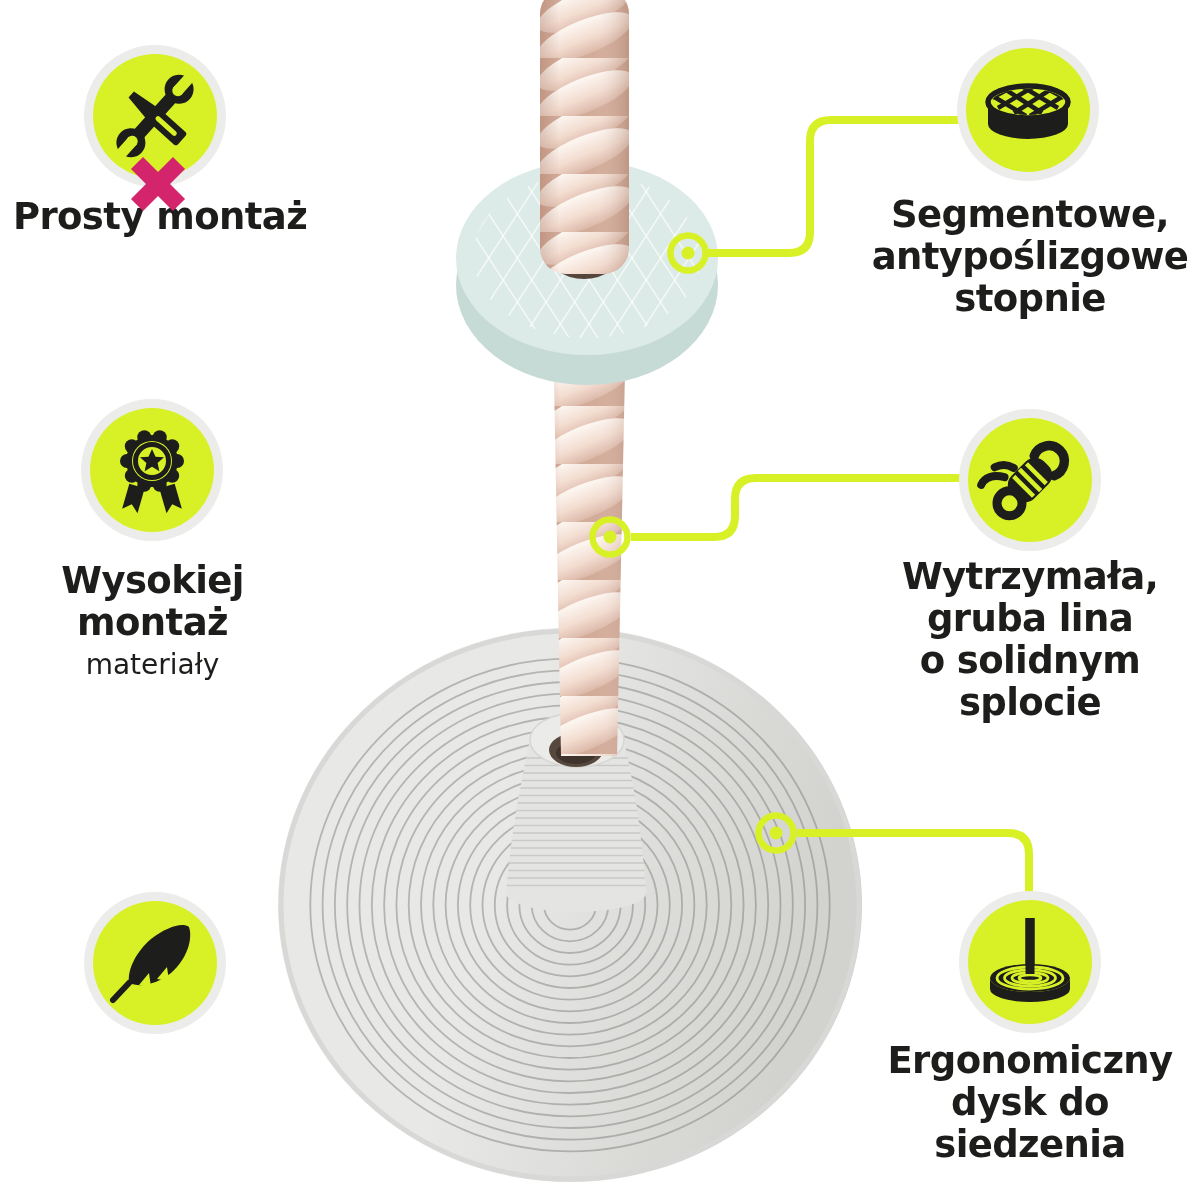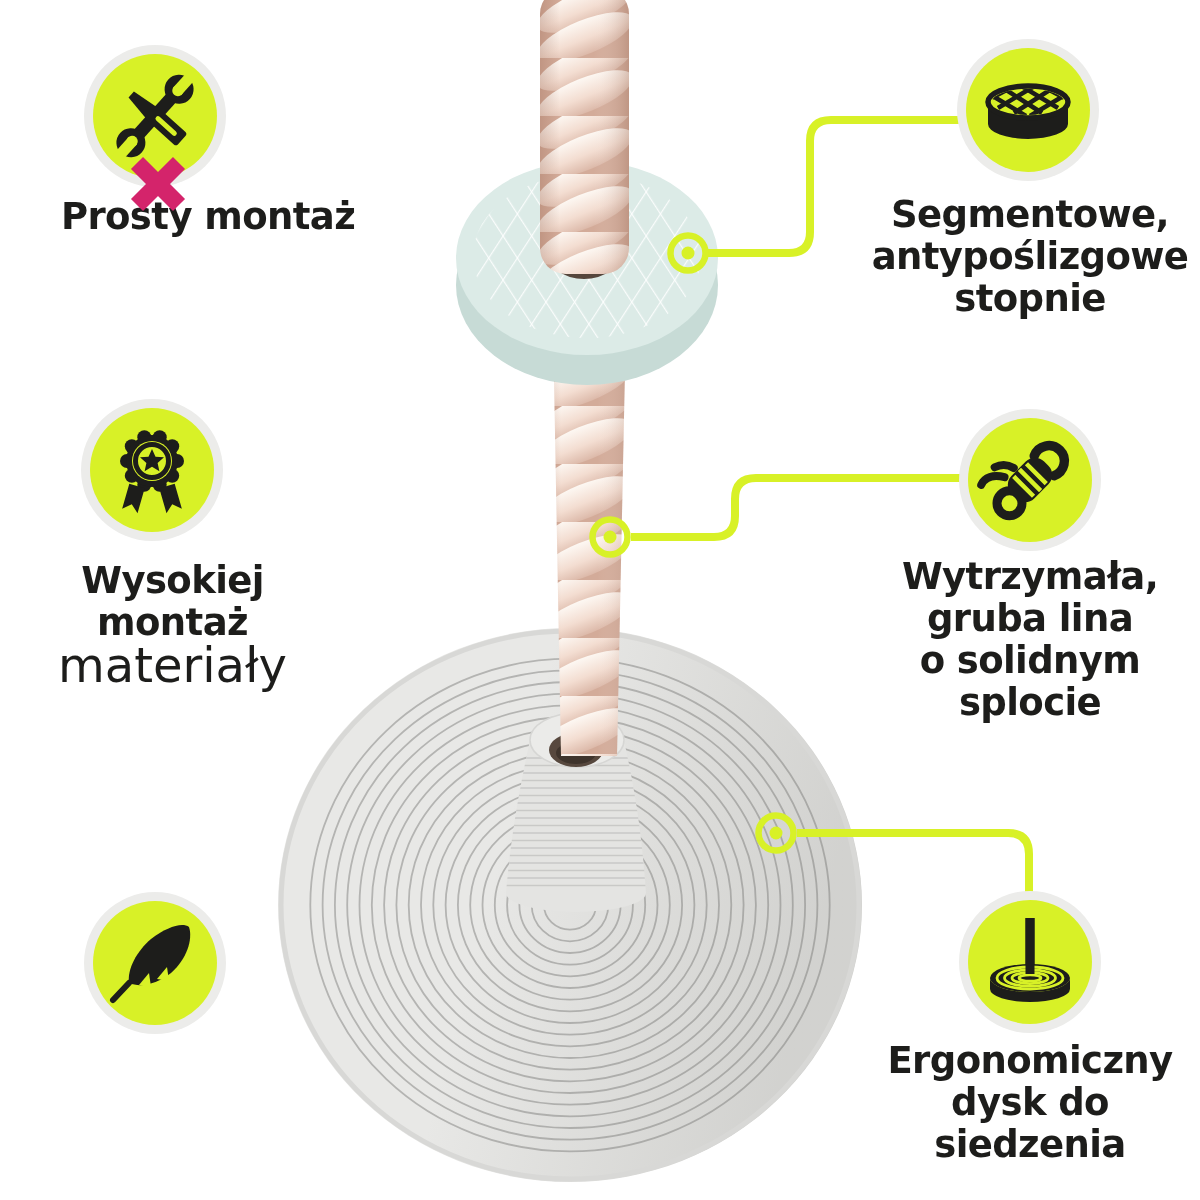--- a/index.html
+++ b/index.html
@@ -11,21 +11,21 @@
   .icon-circle{
     position:absolute;width:124px;height:124px;border-radius:50%;
     background:#d8f127;box-shadow:0 0 0 9px #ececea;z-index:2;
     display:flex;align-items:center;justify-content:center;
   }
   .caption{
     position:absolute;z-index:2;text-align:center;
     font-weight:800;font-size:37px;line-height:42px;letter-spacing:-0.6px;
   }
   .cap-line{display:block;}
-  .cap-line.light{font-weight:400;font-size:48px;letter-spacing:0;}
+  .cap-line.light{font-weight:400;font-size:28px;letter-spacing:0;}
   .x-mark{position:absolute;z-index:3;}
 </style>
 </head>
 <body>
 
 <div id="stage">
 
   <svg id="scene" width="1200" height="1200" viewBox="0 0 1200 1200">
     <defs>
       <linearGradient id="strand" x1="0" y1="0" x2="0" y2="1">
@@ -258,25 +258,25 @@
       <g stroke="#d8f127" stroke-width="2.8" fill="none">
         <ellipse cx="0" cy="16" rx="33" ry="11"></ellipse>
         <ellipse cx="0" cy="16" rx="25.5" ry="8.2"></ellipse>
         <ellipse cx="0" cy="16" rx="18" ry="5.6"></ellipse>
         <ellipse cx="0" cy="16" rx="11" ry="3.2"></ellipse>
       </g>
       <rect x="-4.5" y="-44" width="9" height="56" fill="#1d1d1b"></rect>
     </svg>
   </div>
 
-  <div class="caption" style="left:0px;top:196px;width:320px;padding-left:48px;">
+  <div class="caption" style="left:0px;top:196px;width:320px;">
     <span class="cap-line">Prosty montaż</span>
   </div>
 
-  <div class="caption" style="left:12px;top:560px;width:305px;padding-left:8px;">
+  <div class="caption" style="left:0px;top:560px;width:305px;">
     <span class="cap-line">Wysokiej</span>
     <span class="cap-line">montaż</span>
     <span class="cap-line light">materiały</span>
   </div>
 
 
   <div class="caption" style="left:858px;top:194px;width:344px;">
     <span class="cap-line">Segmentowe,</span>
     <span class="cap-line">antypoślizgowe</span>
     <span class="cap-line">stopnie</span>

